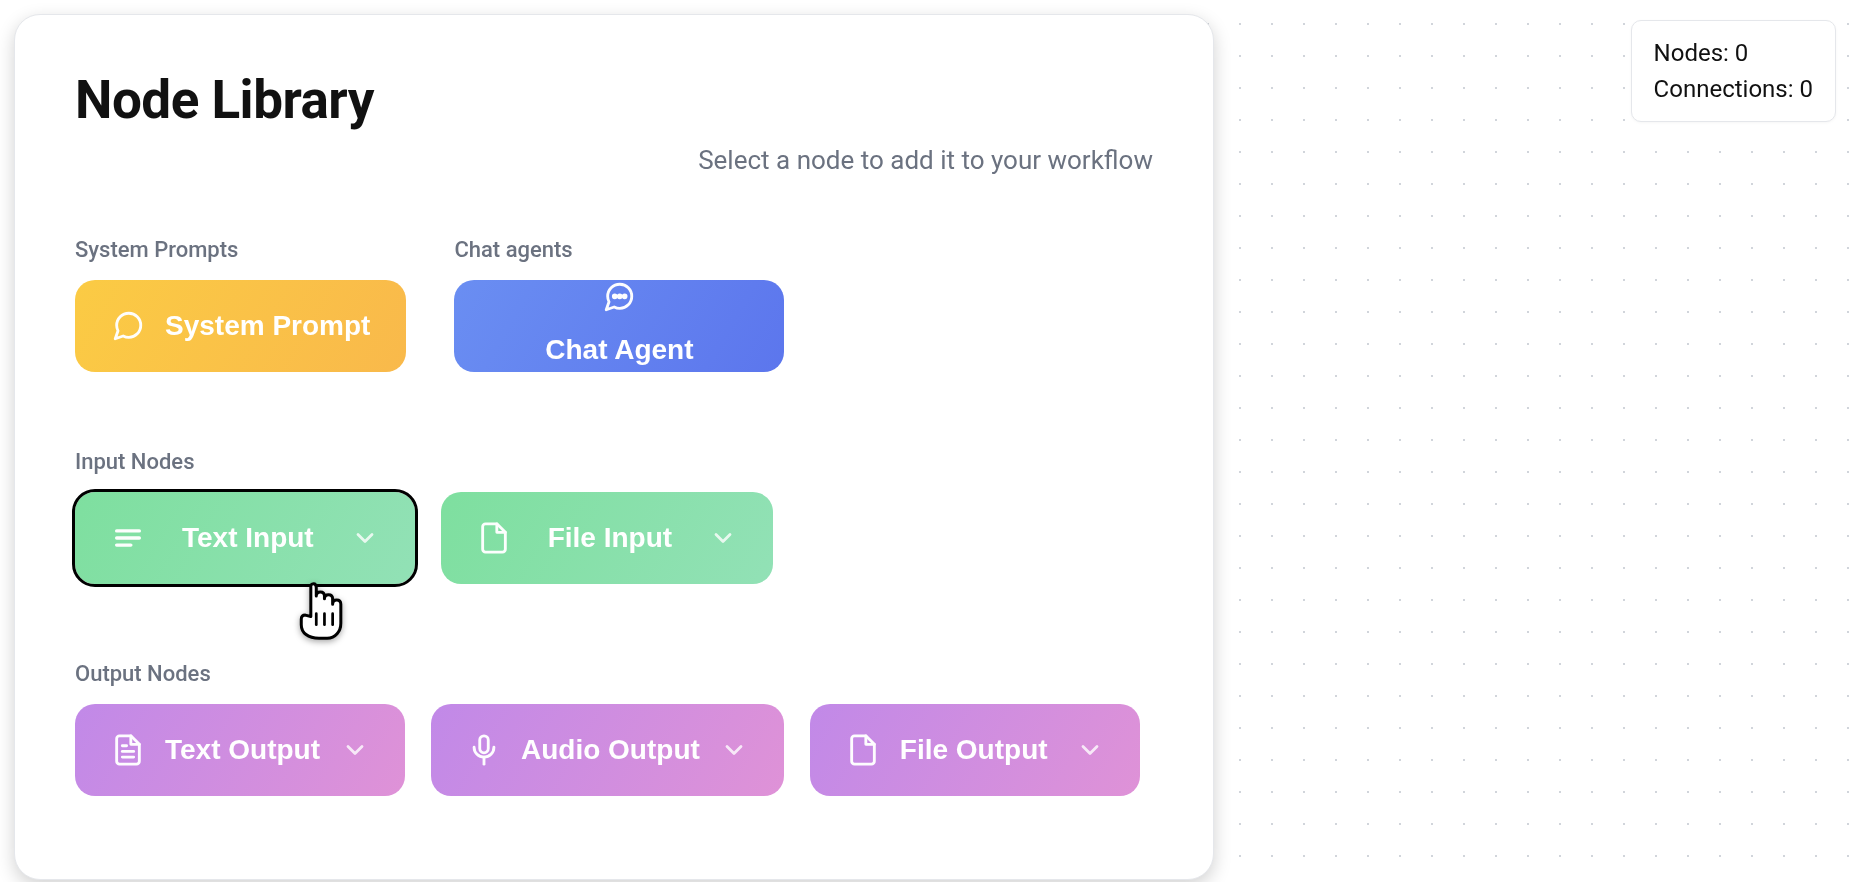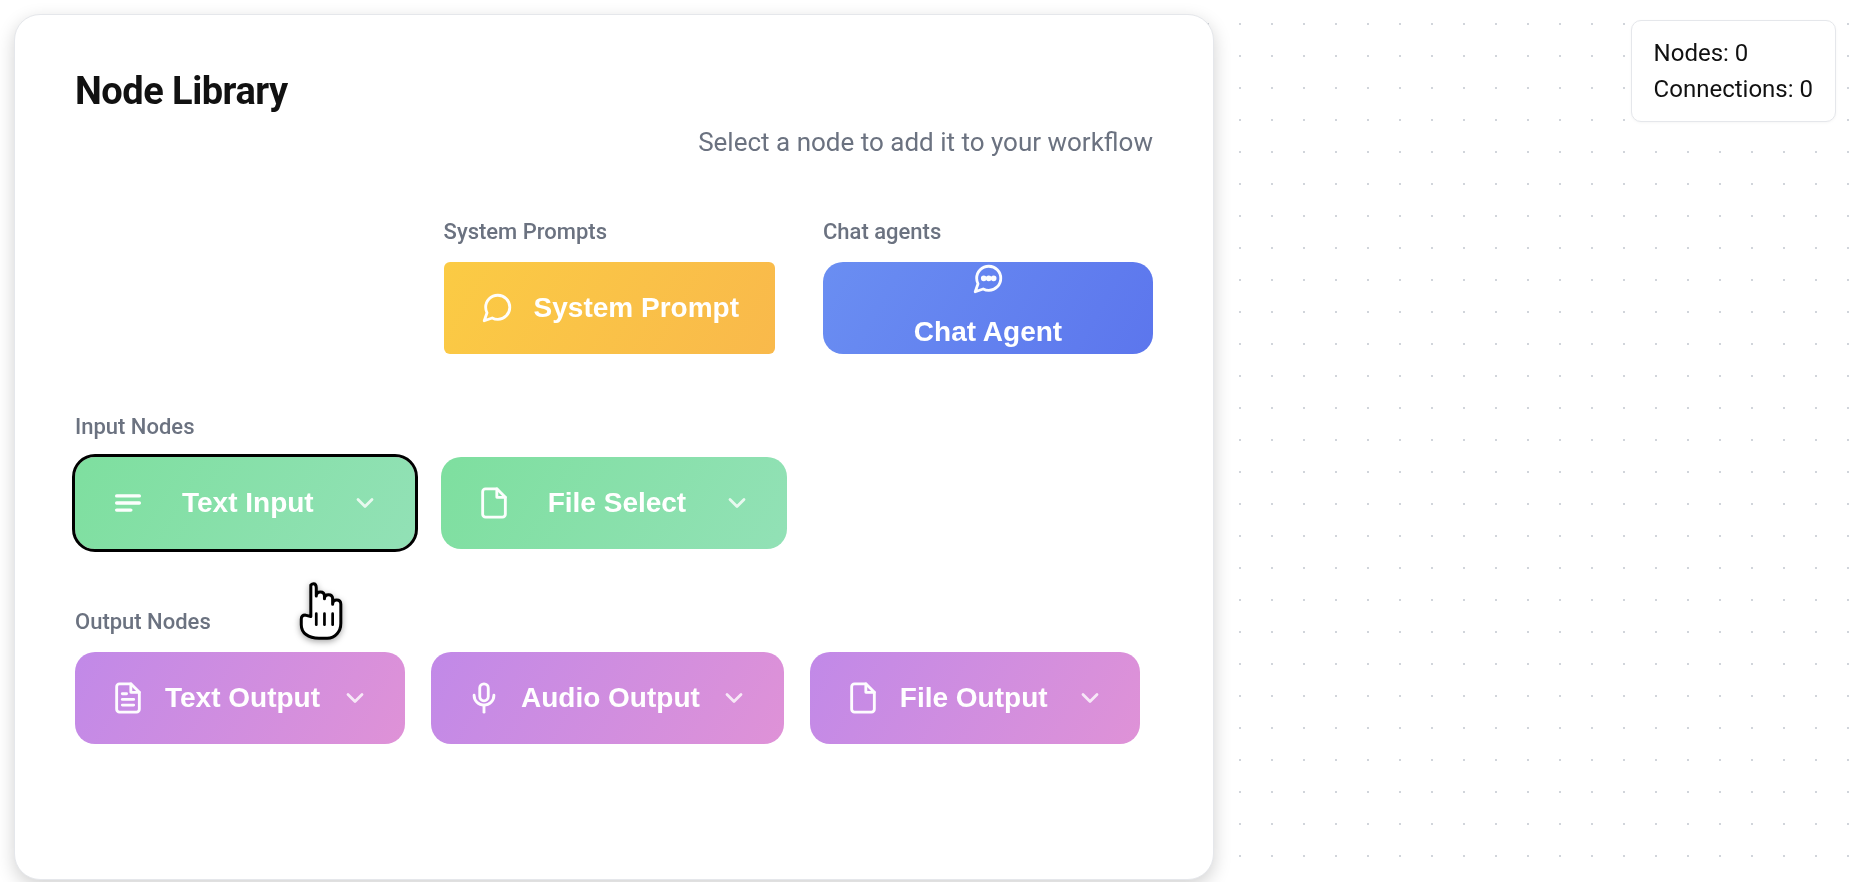--- a/index.html
+++ b/index.html
@@ -1,33 +1,33 @@
 <!DOCTYPE html>
 <html><head>
   <meta charset="utf-8">
   <style>
     * { margin:0; padding:0; box-sizing:border-box; }
     body { font-family:-apple-system,BlinkMacSystemFont,"Segoe UI",Roboto,sans-serif; background:#fff; width:1864px; height:882px; position:relative; overflow:hidden; }
     .canvas-bg { position:absolute; inset:0; background-image:radial-gradient(circle,#d1d5db 1.2px,transparent 1.2px); background-size:32px 32px; background-position:8px 8px; }
 
     .panel { position:absolute; top:14px; left:14px; width:1200px; height:866px; background:#fff; border:1px solid #e5e7eb; border-radius:26px; box-shadow:0 6px 18px rgba(0,0,0,.18); padding:54px 60px 40px; }
-    .panel h1 { font-size:38px; font-weight:700; color:#111; letter-spacing:-.5px; }
+    .panel h1 { font-size:53px; font-weight:700; color:#111; letter-spacing:-.5px; }
     .panel .subtitle { font-size:26px; color:#6b7280; margin-top:14px;text-align:right; }
     .section-label { font-size:22px; color:#6b7280; font-weight:500; margin-bottom:18px; }
 
-    .groups-row { display:flex; gap:48px; margin-top:62px;justify-content:flex-end; }
+    .groups-row { display:flex; gap:48px; margin-top:62px; }
     .group { display:flex; flex-direction:column; }
-    .section { margin-top:60px; }
+    .section { margin-top:77px; }
     .row { display:flex; gap:26px; }
 
     .node-btn { display:inline-flex; align-items:center; gap:20px; height:92px; border-radius:20px; padding:0 36px; cursor:pointer; border:none; color:#fff; font-size:28px; font-weight:600; white-space:nowrap; min-width:330px; }
     .node-btn .lead-icon { width:34px; height:34px; flex:0 0 auto; opacity:.98; }
     .node-btn .chev { width:28px; height:28px; flex:0 0 auto; opacity:.8; margin-left:auto; }
 
-    .grad-yellow { background:linear-gradient(120deg,#fbcb44 0%,#f9b94b 100%);border-radius:6px; }
+    .grad-yellow { background:linear-gradient(120deg,#fbcb44 0%,#f9b94b 100%); }
     .grad-blue   { background:linear-gradient(120deg,#6a8ef2 0%,#5c76ed 100%);flex-direction:column; }
     .grad-green  { background:linear-gradient(120deg,#7edf9f 0%,#92e1b6 100%);gap:37px; }
     .grad-purple { background:linear-gradient(120deg,#c189e8 0%,#df92d7 100%); }
 
     .node-btn.selected { outline:3px solid #000; outline-offset:0; }
 
     .status-box { position:absolute; top:20px; right:28px; background:#fff; border:1px solid #e5e7eb; border-radius:10px; padding:14px 22px; box-shadow:0 1px 3px rgba(0,0,0,.04); }
     .status-box .line { font-size:24px; color:#111; line-height:1.5; }
 
     .cursor { position:absolute; left:291px; top:581px; width:56px; height:60px; pointer-events:none; filter:drop-shadow(0 2px 3px rgba(0,0,0,.35)); }
@@ -88,21 +88,21 @@
         <span>Text Input</span>
         <svg class="chev" viewBox="0 0 24 24" fill="none" stroke="currentColor" stroke-width="2.4" stroke-linecap="round" stroke-linejoin="round">
             <polyline points="6 9 12 15 18 9"></polyline>
           </svg>
       </button>
       <button class="node-btn grad-green">
         <svg class="lead-icon" viewBox="0 0 24 24" fill="none" stroke="currentColor" stroke-width="2" stroke-linecap="round" stroke-linejoin="round">
             <path d="M14 2H6a2 2 0 0 0-2 2v16a2 2 0 0 0 2 2h12a2 2 0 0 0 2-2V8z"></path>
             <polyline points="14 2 14 8 20 8"></polyline>
           </svg>
-        <span>File Select</span>
+        <span>File Input</span>
         <svg class="chev" viewBox="0 0 24 24" fill="none" stroke="currentColor" stroke-width="2.4" stroke-linecap="round" stroke-linejoin="round">
             <polyline points="6 9 12 15 18 9"></polyline>
           </svg>
       </button>
     </div>
   </div>
 
   <div class="section">
     <div class="section-label">Output Nodes</div>
     <div class="row">

